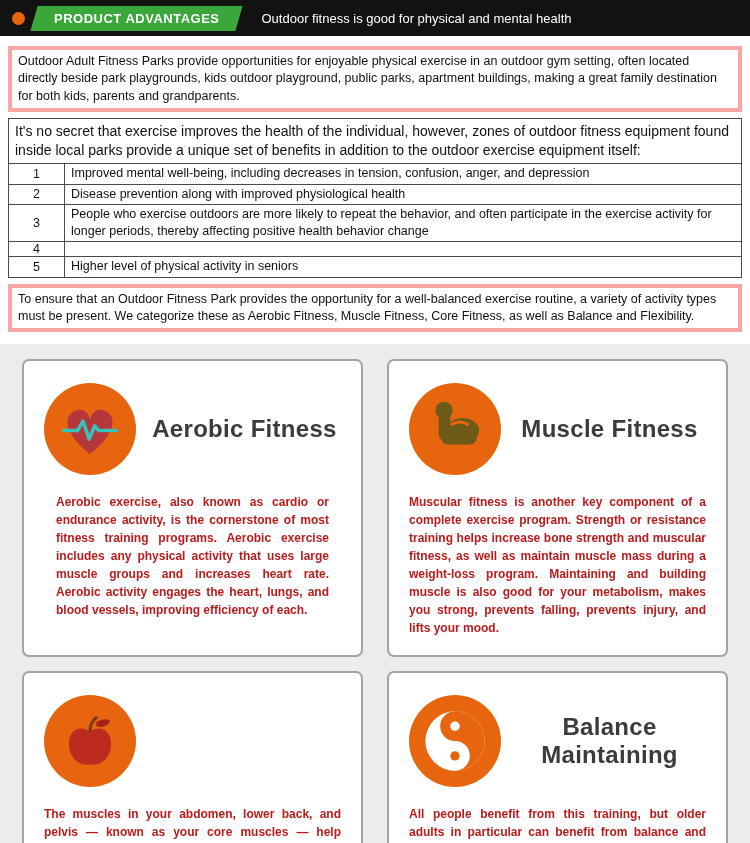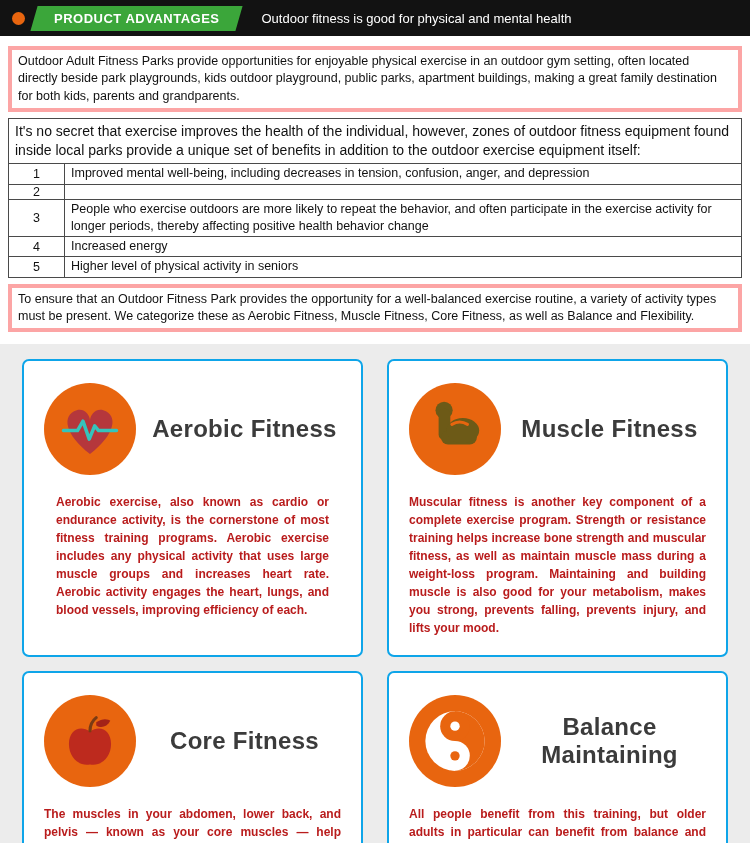--- a/index.html
+++ b/index.html
@@ -50,21 +50,21 @@
 
   
   .cards {
     background:#ececec;
     padding:15px 22px 12px;
     display:grid; grid-template-columns:1fr 1fr;
     column-gap:24px; row-gap:14px;
   }
   .card {
     background:#fff;
-    border:2px solid #0ea5e9; border-radius:7px;
+    border:2px solid #a3a3a3; border-radius:7px;
     padding:22px 20px 18px;
   }
   .card-head { display:flex; align-items:center; gap:12px; margin-bottom:18px; }
   .icon-circle {
     flex:0 0 92px; width:92px; height:92px; border-radius:50%;
     background:#e8650f;
     display:flex; align-items:center; justify-content:center;
   }
   .icon-circle svg { width:78px; height:78px; display:block; }
   .card-title {
@@ -97,28 +97,28 @@
 
   <div class="table-box">
     <div class="lead">It's no secret that exercise improves the health of the individual, however, zones of outdoor fitness equipment found inside local parks provide a unique set of benefits in addition to the outdoor exercise equipment itself:</div>
 
     <div class="trow">
       <div class="tnum">1</div>
       <div class="ttext">Improved mental well-being, including decreases in tension, confusion, anger, and depression</div>
     </div>
     <div class="trow">
       <div class="tnum">2</div>
+      <div class="ttext">Disease prevention along with improved physiological health</div>
     </div>
     <div class="trow">
       <div class="tnum">3</div>
       <div class="ttext">People who exercise outdoors are more likely to repeat the behavior, and often participate in the exercise activity for longer periods, thereby affecting positive health behavior change</div>
     </div>
     <div class="trow">
       <div class="tnum">4</div>
-      <div class="ttext">Increased energy</div>
     </div>
     <div class="trow">
       <div class="tnum">5</div>
       <div class="ttext">Higher level of physical activity in seniors</div>
     </div>
   </div>
 
   <div class="box" style="margin-bottom:0">To ensure that an Outdoor Fitness Park provides the opportunity for a well-balanced exercise routine, a variety of activity types must be present. We categorize these as Aerobic Fitness, Muscle Fitness, Core Fitness, as well as Balance and Flexibility.</div>
 </div>
 
@@ -157,21 +157,20 @@
 
   <div class="card row2">
     <div class="card-head">
       <div class="icon-circle">
         <svg viewBox="0 0 100 100">
           <path d="M50,38 C38,29 23,35 23,54 C23,71 36,83 50,80 C64,83 77,71 77,54 C77,35 62,29 50,38 Z" fill="#bd2a1e"></path>
           <path d="M50,37 C50,29 53,24 58,20" fill="none" stroke="#7a3b14" stroke-width="4" stroke-linecap="round"></path>
           <path d="M58,26 C66,20 74,22 76,24 C72,32 64,34 58,30 Z" fill="#a32318"></path>
         </svg>
       </div>
-      <div class="card-title">Core Fitness</div>
     </div>
     <div class="card-body">The muscles in your abdomen, lower back, and pelvis — known as your core muscles — help protect your back and connect upper and lower body movements. Core strength is another key element of a well-rounded fitness training program. Core exercises help train your muscles to brace the spine and enable you to use your upper and lower body muscles more effectively.</div>
   </div>
 
   <div class="card row2">
     <div class="card-head">
       <div class="icon-circle">
         <svg viewBox="0 0 100 100">
           <circle cx="50" cy="50" r="38" fill="#ffffff"></circle>
           <path d="M50,12 A38,38 0 0 1 50,88 L50,12 Z" fill="#e8650f"></path>

